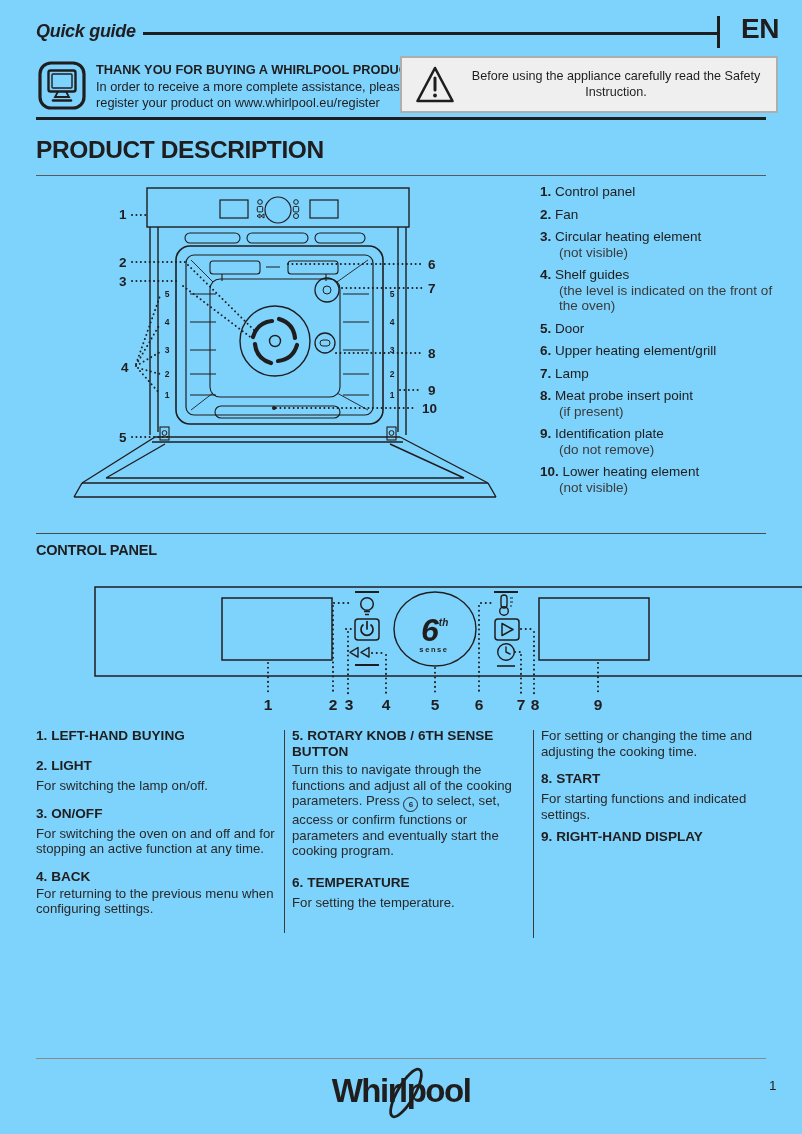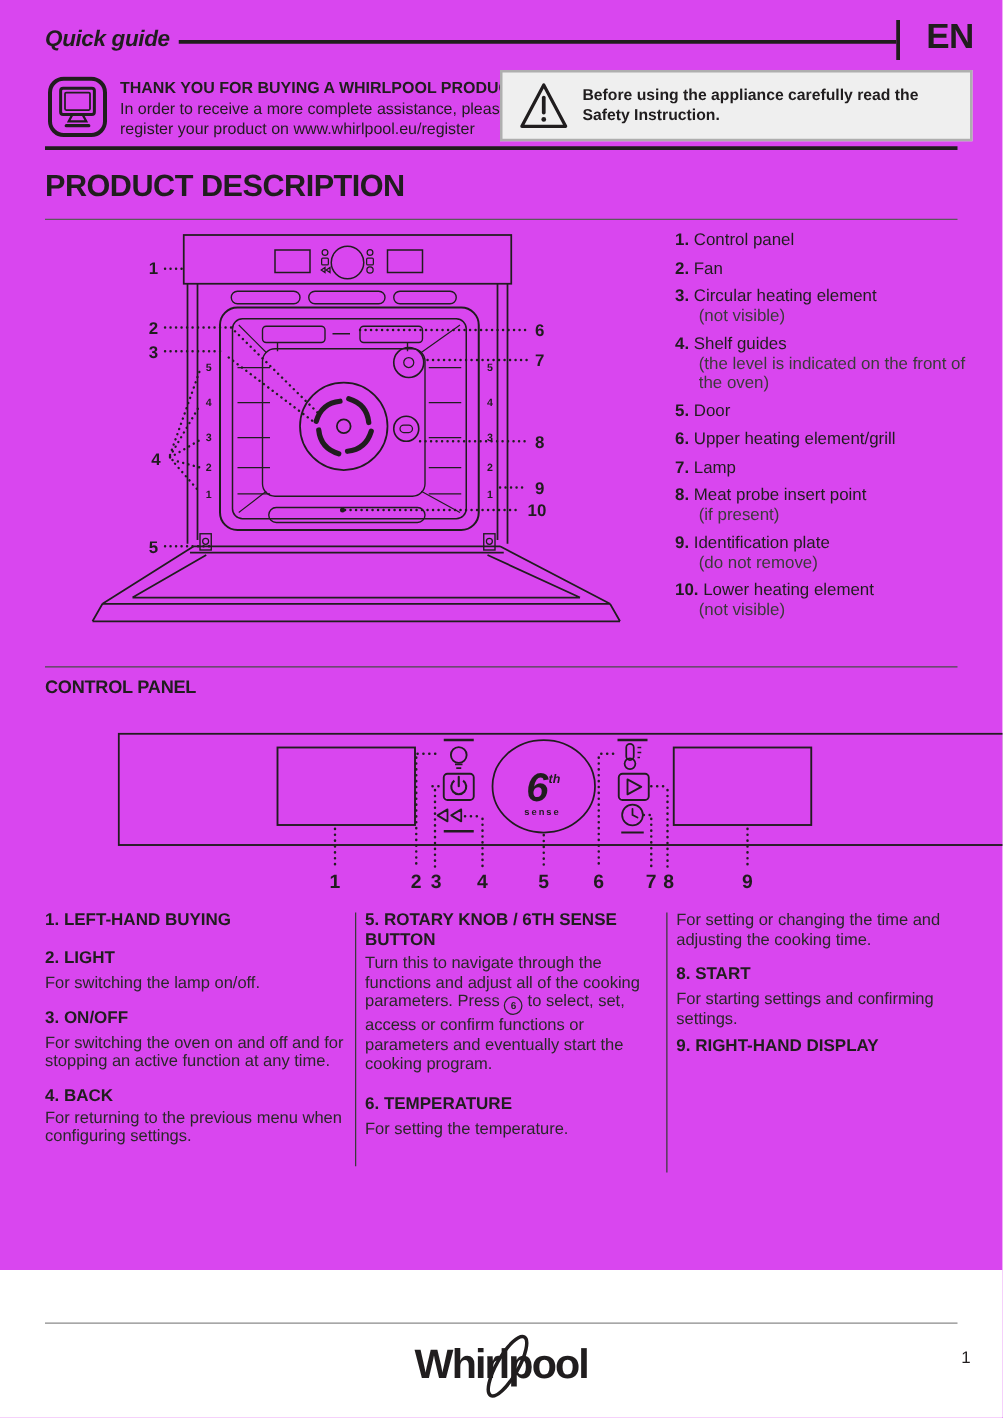--- a/index.html
+++ b/index.html
@@ -1,33 +1,33 @@
 <!DOCTYPE html>
 <html><head>
 <meta charset="utf-8">
 <style>
   html,body{margin:0;padding:0;background:#fff;}
   body{width:802px;height:1134px;overflow:hidden;font-family:"Liberation Sans",sans-serif;color:#201d1e;}
-  .page{position:relative;width:802px;height:1016px;background:#d946ef;}
+  .page{position:relative;width:802px;height:1134px;background:#7dd3fc;}
   .abs{position:absolute;}
   .rule{background:#201d1e;}
   
   .qg-title{left:36px;top:21px;font-size:18px;font-weight:700;font-style:italic;letter-spacing:-0.3px;}
   .qg-line{left:143px;top:32px;width:574px;height:2.5px;}
   .en-bar{left:717px;top:16px;width:2.5px;height:32px;}
   .en-label{left:741px;top:13px;font-size:28px;font-weight:800;letter-spacing:-0.5px;}
   
   .reg-icon{left:38px;top:61px;}
   .reg-text{left:96px;top:62px;font-size:12.8px;line-height:16.5px;}
   .reg-title{font-weight:700;}
   .reg-url{font-weight:400;text-align:center;}
   
   .warn-box{left:400px;top:56px;width:378px;height:57px;background:#efefef;border:2px solid #aeaeae;box-sizing:border-box;display:flex;align-items:center;}
   .warn-tri{margin-left:12px;flex:0 0 auto;}
-  .warn-text{margin-left:10px;font-size:12.6px;font-weight:700;line-height:15.5px;width:300px;}
+  .warn-text{margin-left:10px;font-size:12.6px;font-weight:400;line-height:15.5px;width:300px;text-align:center;}
   .thick-rule{left:36px;top:117px;width:730px;height:3px;}
   
   .pd-title{left:36px;top:136px;font-size:24.5px;font-weight:800;letter-spacing:-0.4px;}
   .pd-rule{left:36px;top:175px;width:730px;height:1px;background:#5a5a5a;}
   .pd-list{left:540px;top:184px;width:240px;font-size:13.5px;line-height:15.5px;}
   .pd-item{margin-bottom:7px;}
   .pd-num{font-weight:800;}
   .pd-note{padding-left:19px;color:#3c3a3b;}
   
   .cp-rule{left:36px;top:533px;width:730px;height:1px;background:#4a4a4a;}
@@ -328,21 +328,21 @@
       <div class="lg-body">For setting the temperature.</div>
     </div>
   </div>
 
   <div class="abs lg-col lg-col3">
     <div class="lg-item">
       <div class="lg-body">For setting or changing the time and adjusting the cooking time.</div>
     </div>
     <div class="lg-item">
       <div class="lg-title"><span>8.</span> <span>START</span></div>
-      <div class="lg-body">For starting settings and confirming settings.</div>
+      <div class="lg-body">For starting functions and indicated settings.</div>
     </div>
     <div class="lg-item" style="margin-top:-5px;">
       <div class="lg-title"><span>9.</span> <span>RIGHT-HAND DISPLAY</span></div>
     </div>
   </div>
 
   <div class="abs ft-rule"></div>
   <div class="abs logo">
     <svg width="170" height="62" viewBox="0 0 170 62" fill="none">
       <text x="85" y="40" text-anchor="middle" font-size="33" font-weight="600" letter-spacing="-1.5" fill="#201d1e">Whirlpool</text>

